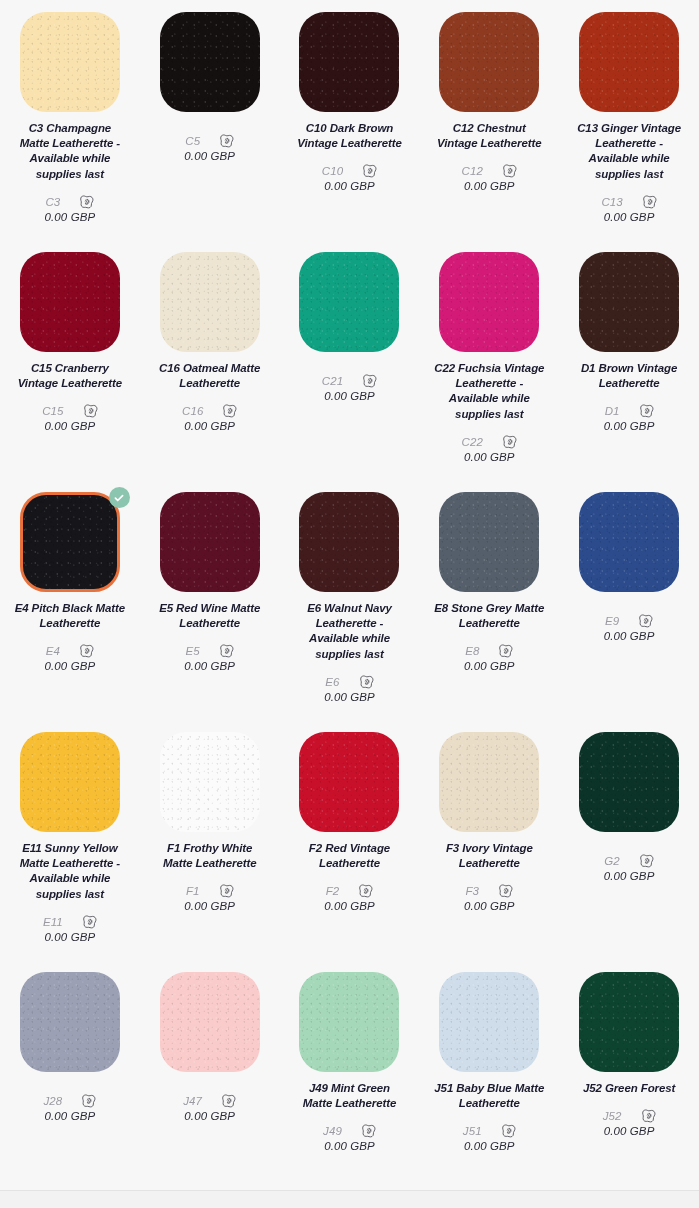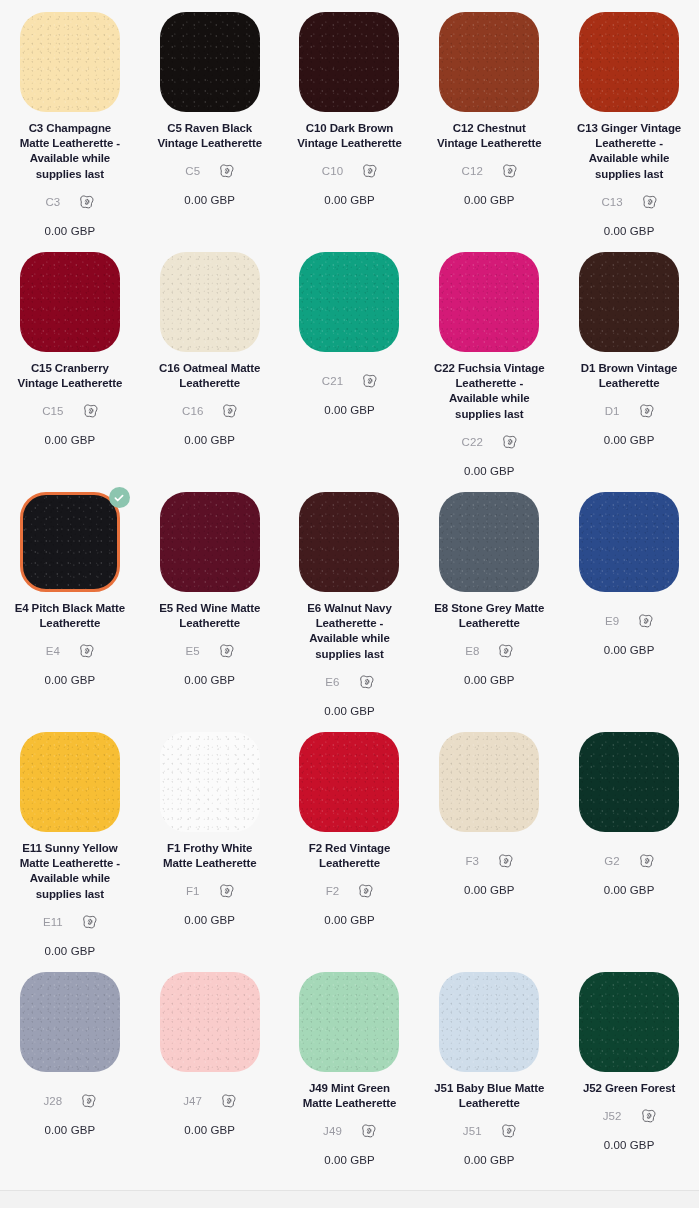--- a/index.html
+++ b/index.html
@@ -23,20 +23,21 @@
     padding: 12px 0 0 0;
   }
 
   .swatch-card {
     position: relative;
     display: flex;
     flex-direction: column;
     align-items: center;
     padding: 0 4px;
     cursor: pointer;
+    font-style: italic;
   }
 
   .swatch-thumb-wrap {
     position: relative;
     width: 100px;
     height: 100px;
     margin-bottom: 9px;
   }
 
   .swatch-thumb {
@@ -102,21 +103,21 @@
 
   .swatch-code {
     font-size: 11.5px;
     color: #9a9aa2;
     letter-spacing: .1px;
   }
 
   .hide-icon { display: block; }
 
   .swatch-price {
-    margin-top: 16px;
+    margin-top: 2px;
     font-size: 11.5px;
     color: #2b2b38;
     text-align: center;
     letter-spacing: .1px;
   }
 
   #bottom-divider {
     position: absolute;
     left: 0;
     right: 0;
@@ -149,21 +150,20 @@
             <path d="M8.6 4.6 6.4 8.6M7.2 4.5l-.9 1.7M9.6 6.1 7.8 9" stroke="#4a4a52" stroke-width="0.7" stroke-linecap="round"></path>
           </svg>
         </span>
       </div>
       <div class="swatch-price">0.00 GBP</div>
     </div>
     <div class="swatch-card">
       <div class="swatch-thumb-wrap">
         <div class="swatch-thumb" style="background: rgb(20, 16, 15);"></div>
       </div>
-      <div class="swatch-title">C5 Raven Black Vintage Leatherette</div>
       <div class="swatch-meta">
         <span class="swatch-code">C5</span>
         <span>
           <svg class="hide-icon" width="15" height="14" viewBox="0 0 15 14" fill="none" xmlns="http://www.w3.org/2000/svg">
             <path d="M2.2 2.1c.9-.9 2-1.3 3.1-1.1.9.2 1.6.7 2.5.8.9.1 1.7-.3 2.6-.4 1-.1 2 .3 2.7 1.1.8.9 1 2.1.7 3.2-.3 1-1 1.8-1.3 2.8-.3 1 .1 2-.4 2.9-.5 1-1.6 1.5-2.7 1.5-1 0-1.8-.5-2.8-.6-1-.1-1.9.3-2.8-.1-1-.4-1.6-1.4-1.7-2.4-.1-1 .3-1.9.2-2.9C2.2 5.9 1.6 5 1.7 4 1.8 3.3 1.9 2.6 2.2 2.1z" stroke="#4a4a52" stroke-width="0.85" stroke-linejoin="round"></path>
             <path d="M8.3 4.3c.8.3 1.4 1 1.6 1.8.2.9-.1 1.9-.8 2.5-.7.6-1.7.8-2.5.4" stroke="#4a4a52" stroke-width="0.8" stroke-linecap="round"></path>
             <path d="M8.6 4.6 6.4 8.6M7.2 4.5l-.9 1.7M9.6 6.1 7.8 9" stroke="#4a4a52" stroke-width="0.7" stroke-linecap="round"></path>
           </svg>
         </span>
       </div>
@@ -441,20 +441,21 @@
             <path d="M8.6 4.6 6.4 8.6M7.2 4.5l-.9 1.7M9.6 6.1 7.8 9" stroke="#4a4a52" stroke-width="0.7" stroke-linecap="round"></path>
           </svg>
         </span>
       </div>
       <div class="swatch-price">0.00 GBP</div>
     </div>
     <div class="swatch-card">
       <div class="swatch-thumb-wrap">
         <div class="swatch-thumb" style="background: rgb(233, 221, 200);"></div>
       </div>
+      <div class="swatch-title">F3 Ivory Vintage Leatherette</div>
       <div class="swatch-meta">
         <span class="swatch-code">F3</span>
         <span>
           <svg class="hide-icon" width="15" height="14" viewBox="0 0 15 14" fill="none" xmlns="http://www.w3.org/2000/svg">
             <path d="M2.2 2.1c.9-.9 2-1.3 3.1-1.1.9.2 1.6.7 2.5.8.9.1 1.7-.3 2.6-.4 1-.1 2 .3 2.7 1.1.8.9 1 2.1.7 3.2-.3 1-1 1.8-1.3 2.8-.3 1 .1 2-.4 2.9-.5 1-1.6 1.5-2.7 1.5-1 0-1.8-.5-2.8-.6-1-.1-1.9.3-2.8-.1-1-.4-1.6-1.4-1.7-2.4-.1-1 .3-1.9.2-2.9C2.2 5.9 1.6 5 1.7 4 1.8 3.3 1.9 2.6 2.2 2.1z" stroke="#4a4a52" stroke-width="0.85" stroke-linejoin="round"></path>
             <path d="M8.3 4.3c.8.3 1.4 1 1.6 1.8.2.9-.1 1.9-.8 2.5-.7.6-1.7.8-2.5.4" stroke="#4a4a52" stroke-width="0.8" stroke-linecap="round"></path>
             <path d="M8.6 4.6 6.4 8.6M7.2 4.5l-.9 1.7M9.6 6.1 7.8 9" stroke="#4a4a52" stroke-width="0.7" stroke-linecap="round"></path>
           </svg>
         </span>
       </div>

